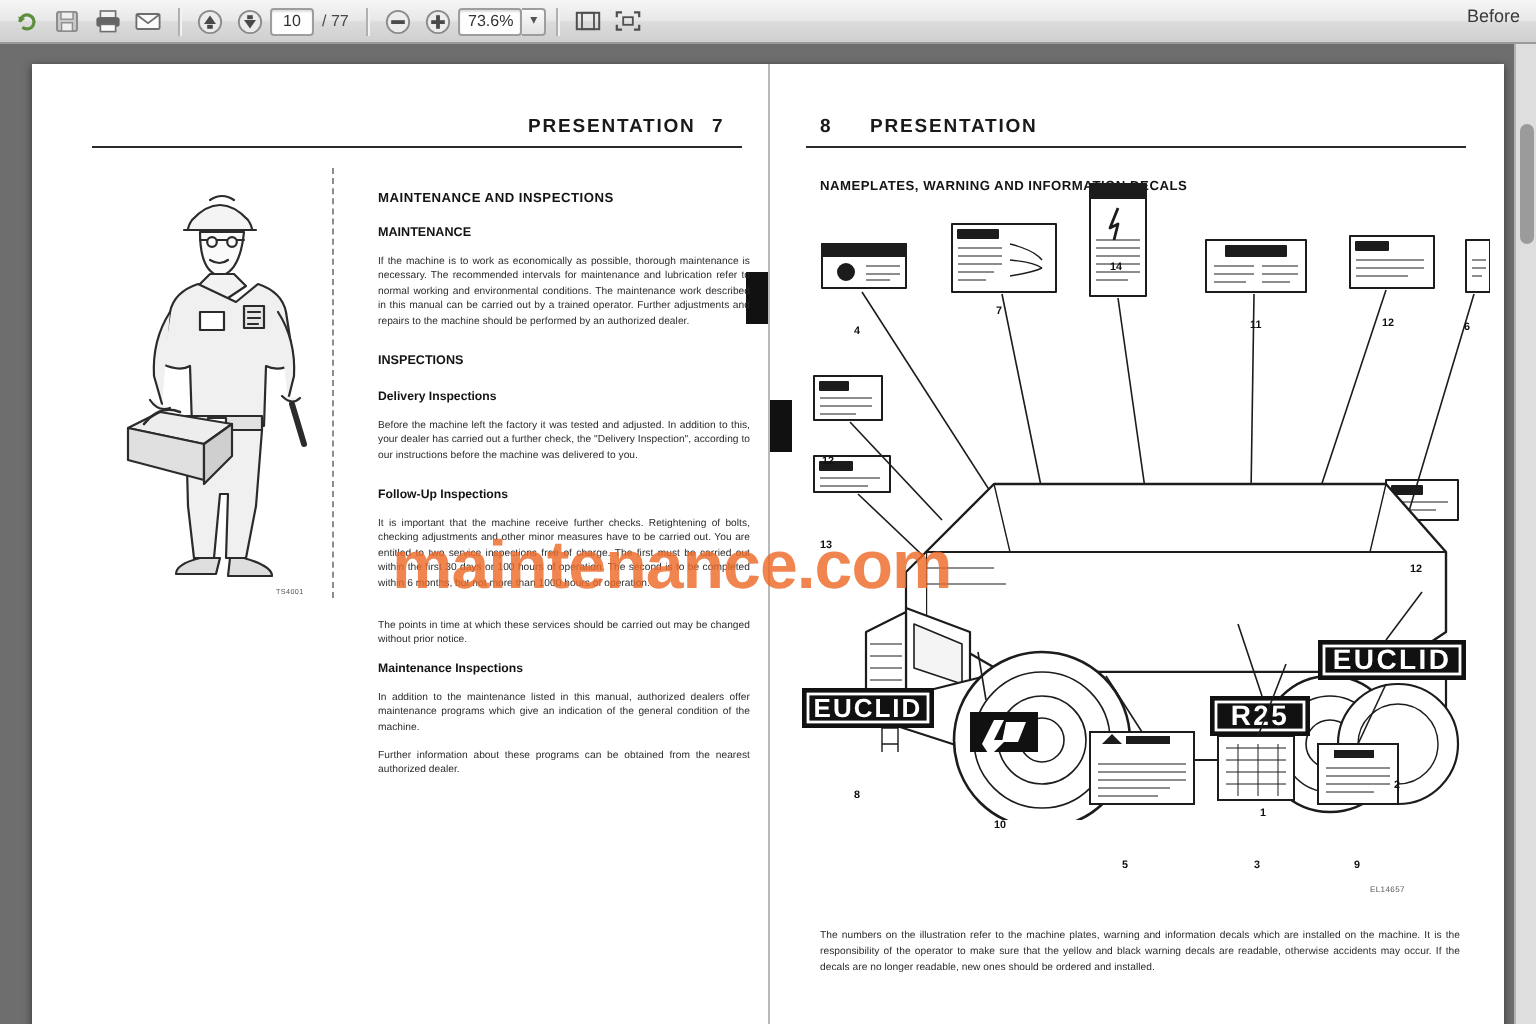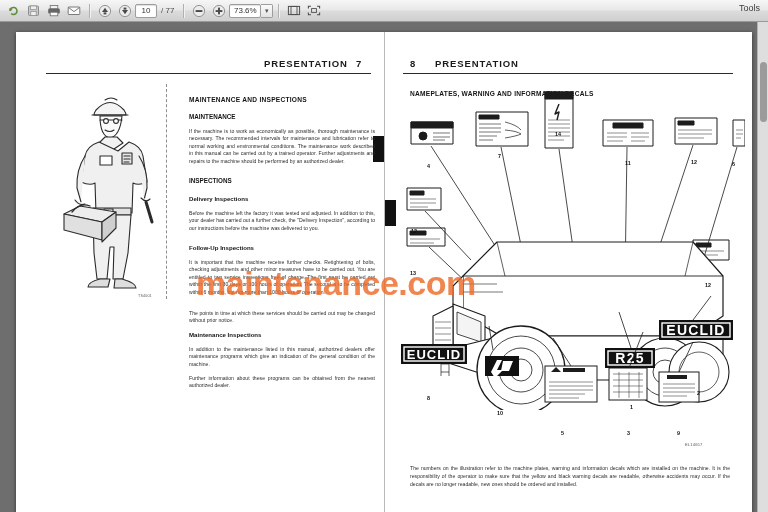--- a/index.html
+++ b/index.html
@@ -246,21 +246,21 @@
     </svg>
   </div>
 
   <div class="tb-btn" title="fit page">
     <svg width="14" height="13" viewBox="0 0 14 13">
       <path d="M1.4 4.6V2.2h2.6M12.6 4.6V2.2H10M1.4 8.4v2.4h2.6M12.6 8.4v2.4H10" fill="none" stroke="#4f4f4f" stroke-width="1.1"></path>
       <rect x="4.6" y="4.6" width="4.8" height="3.8" fill="none" stroke="#4f4f4f" stroke-width=".9"></rect>
     </svg>
   </div>
 
-  <div id="tools-button">Tools</div>
+  <div id="tools-button">Before</div>
 </div>
 
 <div id="viewer">
   <div id="spread">
 
     <div id="page-left" class="page">
 
       <div class="pg-head" style="left:248px; top:26px;">PRESENTATION</div>
       <div class="pg-head" style="left:340px; top:26px;">7</div>
       <div class="pg-rule" style="left:30px; top:41px; width:325px;"></div>

